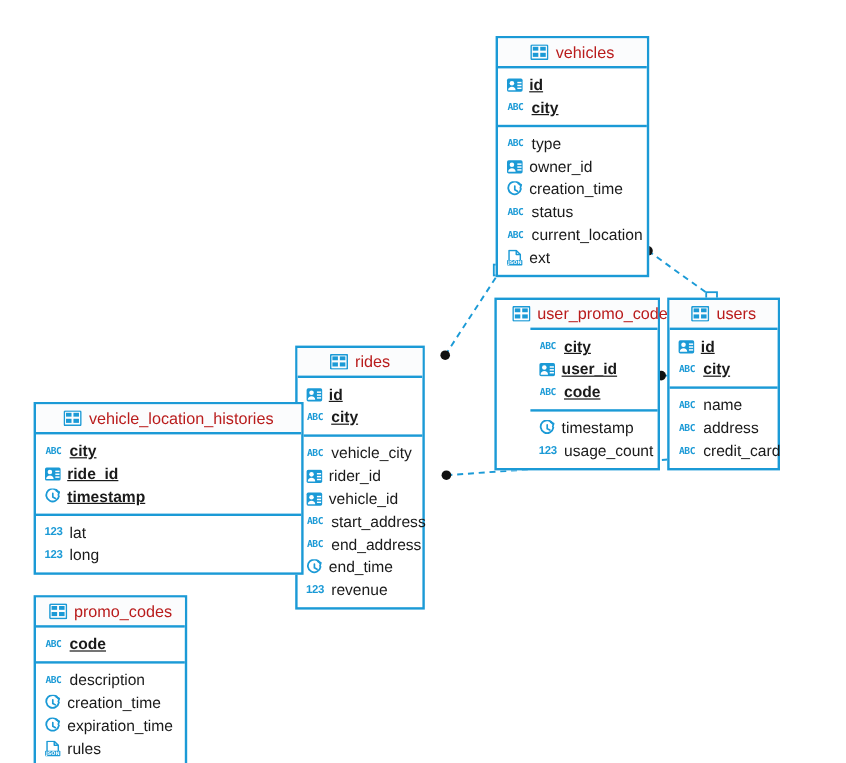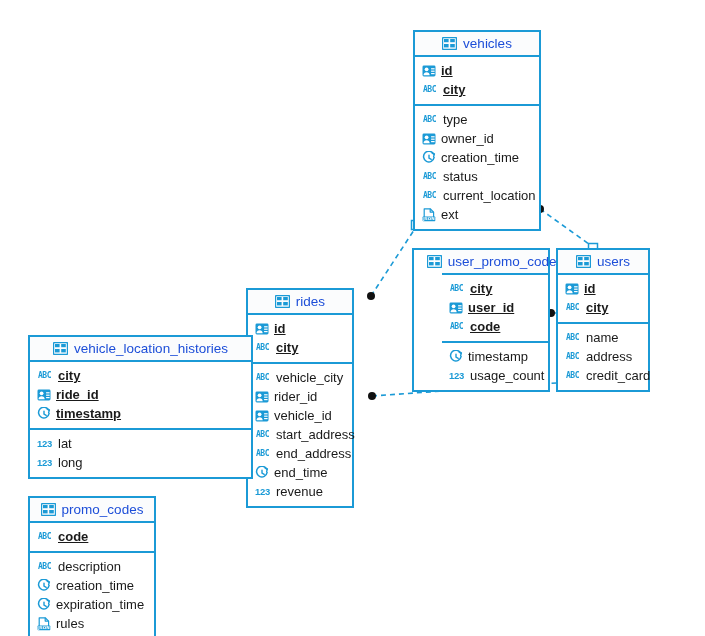--- a/index.html
+++ b/index.html
@@ -25,21 +25,21 @@
     background:#fbfcfd;
     border-bottom:2px solid #1b9ad6;
     display:flex;
     align-items:center;
     justify-content:center;
     gap:6px;
     padding:0 8px;
   }
   .tbl-title{
     font-size:13.5px;
-    color:#1d4ed8;
+    color:#b91c1c;
     line-height:1;
     white-space:nowrap;
   }
   .tbl-section{
     box-sizing:border-box;
     padding:4px 0 5px 0;
   }
   .tbl-section.pk{
     border-bottom:2px solid #1b9ad6;
   }

